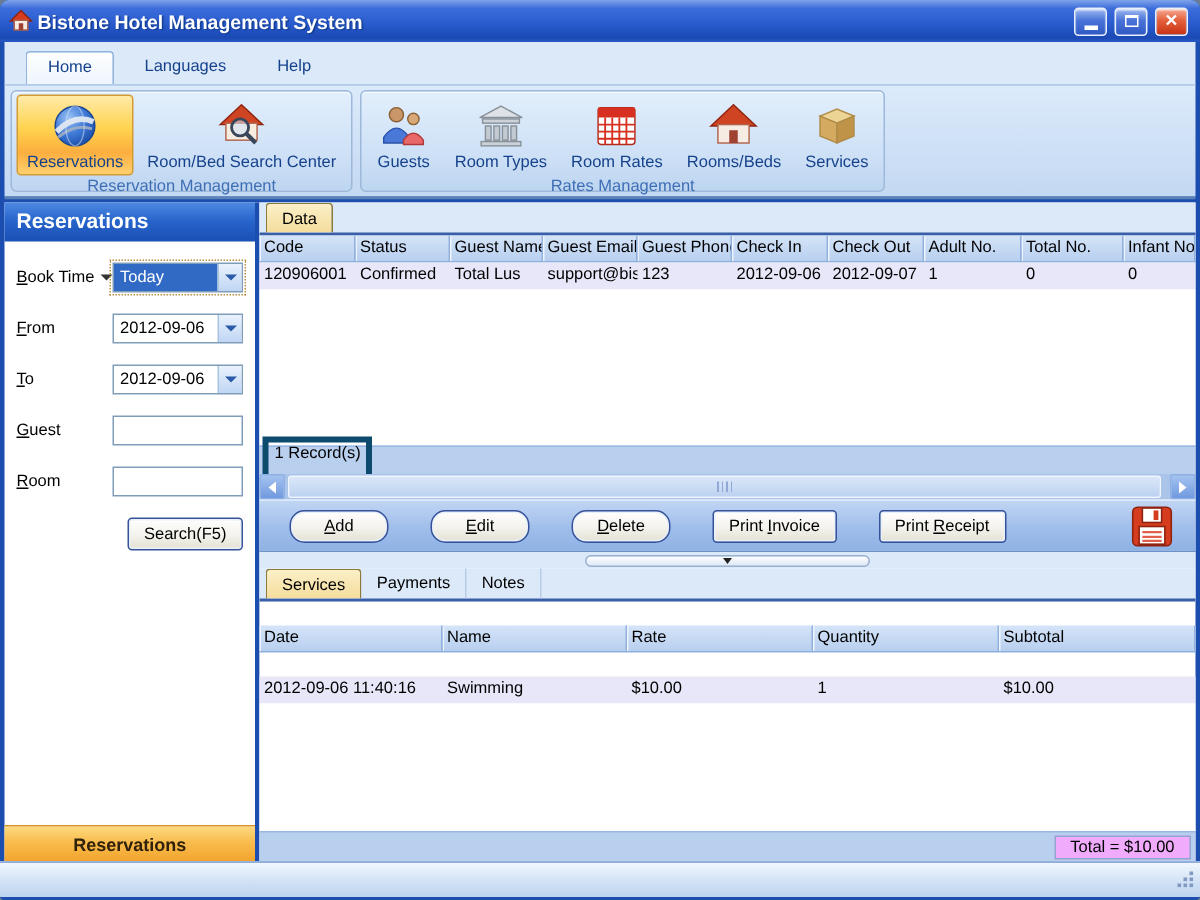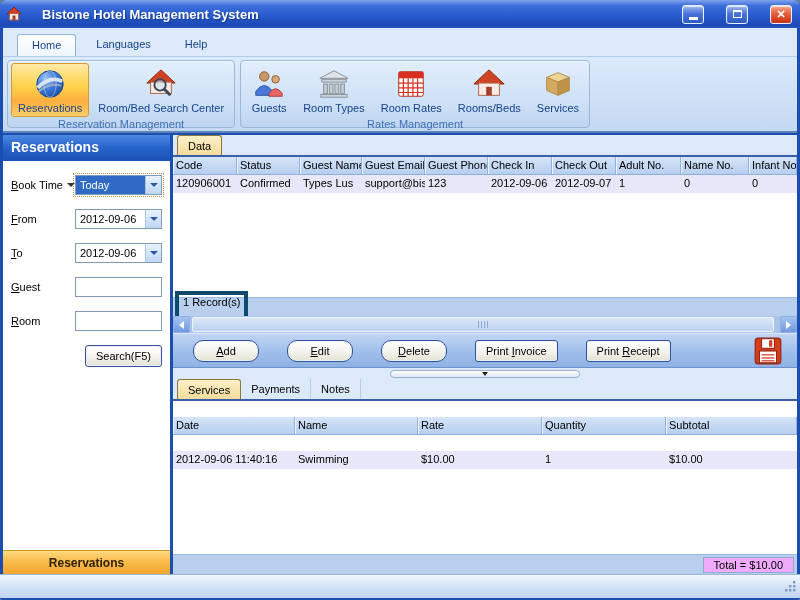--- a/index.html
+++ b/index.html
@@ -1,21 +1,21 @@
 <!DOCTYPE html>
 <html><head>
 <meta charset="utf-8">
 <style>
   * { box-sizing: border-box; margin: 0; padding: 0; }
   html,body { width:800px; height:600px; background:#6a7a90; font-family:"Liberation Sans",sans-serif; }
   .window { width:800px; height:600px; background:#1c4eb0; padding:0 3px 2px 3px;
             display:flex; flex-direction:column; border-radius:6px 6px 3px 3px; overflow:hidden; }
 
   
-  .titlebar { height:28px; margin:0 -3px; padding:0 8px 0 6px; display:flex; align-items:center; gap:20px;
+  .titlebar { height:28px; margin:0 -3px; padding:0 8px 0 6px; display:flex; align-items:center; gap:3px;
       background:linear-gradient(#7fa4ec 0%, #3d6ddb 20%, #2a5ccf 55%, #1b49b4 90%, #2a58c4 100%); }
   .title-text { color:#fff; font-weight:bold; font-size:13px; flex:1; text-shadow:1px 1px 1px #123a8a; white-space:nowrap; }
   .win-btn { width:22px; height:19px; margin-left:2px; border:1px solid #e8f0fc; border-radius:3px;
       background:linear-gradient(#9fb9f0,#4a73d8 45%,#2f5ac4); display:flex; align-items:center; justify-content:center;
       box-shadow:inset 0 1px 1px rgba(255,255,255,.7); }
   .win-btn.close { background:linear-gradient(#f4a890,#e4603c 45%,#c83214); }
   .glyph-min { width:9px; height:3px; background:#fff; align-self:flex-end; margin:0 auto 3px auto; }
   .glyph-max { width:9px; height:8px; border:1px solid #fff; border-top-width:2px; }
   .glyph-close { color:#fff; font-size:11px; font-weight:bold; line-height:1; }
 
@@ -304,27 +304,27 @@
 
       <div class="grid-header cols-res">
         <span class="cell">Code</span>
         <span class="cell">Status</span>
         <span class="cell">Guest Name</span>
         <span class="cell">Guest Email</span>
         <span class="cell">Guest Phone</span>
         <span class="cell">Check In</span>
         <span class="cell">Check Out</span>
         <span class="cell">Adult No.</span>
-        <span class="cell">Name No.</span>
+        <span class="cell">Total No.</span>
         <span class="cell">Infant No.</span>
       </div>
       <div class="grid-row cols-res">
         <span class="cell">120906001</span>
         <span class="cell">Confirmed</span>
-        <span class="cell">Types Lus</span>
+        <span class="cell">Total Lus</span>
         <span class="cell">support@bis</span>
         <span class="cell">123</span>
         <span class="cell">2012-09-06</span>
         <span class="cell">2012-09-07</span>
         <span class="cell">1</span>
         <span class="cell">0</span>
         <span class="cell">0</span>
       </div>
       <div class="grid-body-top"></div>
 

